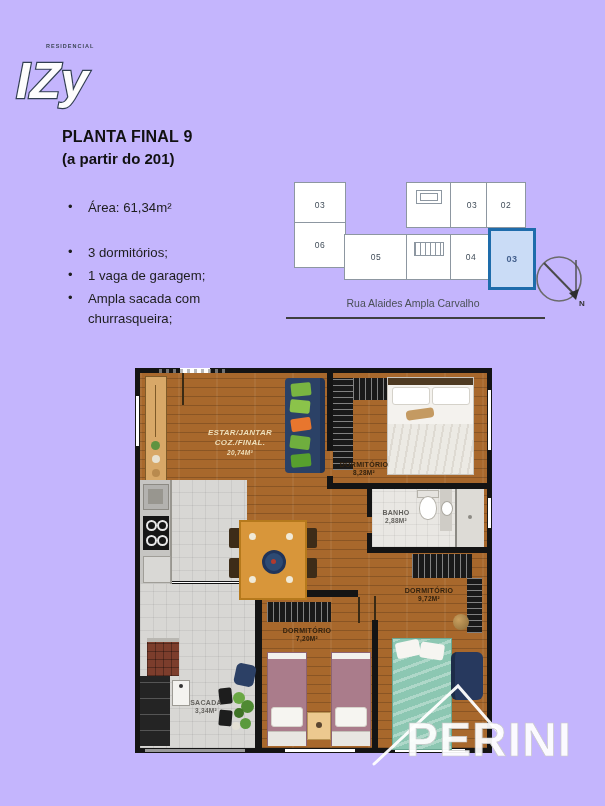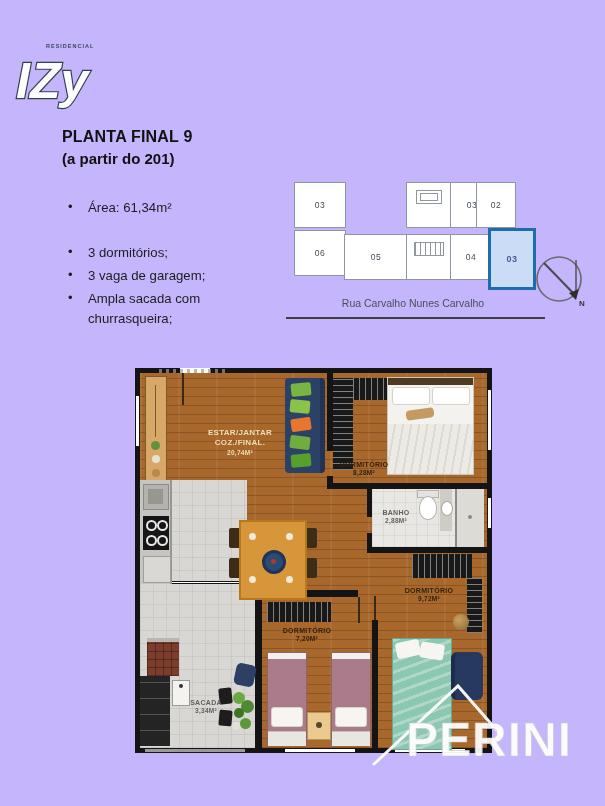--- a/index.html
+++ b/index.html
@@ -50,44 +50,44 @@
       <text x="2" y="64" font-size="50" font-weight="bold" font-style="italic" fill="#fdfdfd" stroke="#323f52" stroke-width="2.4" paint-order="stroke">IZy</text>
     </svg>
   </div>
 
   <div class="title">PLANTA FINAL 9</div>
   <div class="subtitle">(a partir do 201)</div>
 
   <ul class="features">
     <li class="sp"><span>Área: 61,34m²</span></li>
     <li><span>3 dormitórios;</span></li>
-    <li><span>3 vaga de garagem;</span></li>
+    <li><span>1 vaga de garagem;</span></li>
     <li><span>Ampla sacada com churrasqueira;</span></li>
   </ul>
 
   <div class="keyplan">
     <div class="kcell" style="left:2px;top:6px;width:50px;height:44px;">03</div>
     <div class="kcell" style="left:114px;top:6px;width:44px;height:44px;"></div>
     <div class="kcell" style="left:158px;top:6px;width:42px;height:44px;">03</div>
-    <div class="kcell" style="left:184px;top:6px;width:38px;height:44px;">02</div>
-
-    <div class="kcell" style="left:2px;top:54px;width:50px;height:44px;">06</div>
+    <div class="kcell" style="left:194px;top:6px;width:38px;height:44px;">02</div>
+
+    <div class="kcell" style="left:2px;top:46px;width:50px;height:44px;">06</div>
     <div class="kcell" style="left:52px;top:58px;width:62px;height:44px;">05</div>
     <div class="kcell" style="left:114px;top:58px;width:44px;height:44px;"></div>
     <div class="kcell" style="left:158px;top:58px;width:40px;height:44px;">04</div>
     <div class="kcell khl" style="left:196px;top:52px;width:42px;height:56px;font-weight:bold;">03</div>
 
     <div class="abs" style="left:124px;top:14px;width:24px;height:12px;border:1px solid #8d97a1;background:#fff;">
       <div class="abs" style="left:3px;top:2px;width:16px;height:6px;border:1px solid #8d97a1;"></div>
     </div>
 
     <div class="abs" style="left:122px;top:66px;width:28px;height:12px;border:1px solid #8d97a1;background:repeating-linear-gradient(90deg,#8d97a1 0 1px,#fff 1px 5px);"></div>
   </div>
 
-  <div class="street">Rua Carvalho Nunes Carvalho</div>
+  <div class="street">Rua Alaides Ampla Carvalho</div>
   <div class="streetline"></div>
 
   <div class="compass">
     <svg width="60" height="60" viewBox="0 0 60 60">
       <circle cx="27" cy="27" r="22" fill="none" stroke="#6b6b6b" stroke-width="1.6"></circle>
       <line x1="12" y1="11" x2="44" y2="44" stroke="#4a4a4a" stroke-width="2"></line>
       <line x1="44" y1="8" x2="44" y2="44" stroke="#4a4a4a" stroke-width="1.4"></line>
       <polygon points="44,48 37,41 47,37" fill="#2e2e2e"></polygon>
       <text x="47" y="54" font-size="8" fill="#333" font-weight="bold">N</text>
     </svg>
@@ -134,21 +134,21 @@
     <div class="abs" style="left:10px;top:381px;width:100px;height:3px;background:#9a9a9a;"></div>
 
     <div class="abs" style="left:150px;top:10px;width:35px;height:95px;background:#2b4166;border-radius:4px;border-right:5px solid #223455;">
       <div class="abs" style="left:6px;top:5px;width:20px;height:13px;background:#79b541;border-radius:2px;transform:rotate(-6deg);"></div>
       <div class="abs" style="left:5px;top:22px;width:20px;height:13px;background:#8bc34a;border-radius:2px;transform:rotate(5deg);"></div>
       <div class="abs" style="left:6px;top:40px;width:20px;height:13px;background:#e8762e;border-radius:2px;transform:rotate(-8deg);"></div>
       <div class="abs" style="left:5px;top:58px;width:20px;height:13px;background:#6fae3e;border-radius:2px;transform:rotate(7deg);"></div>
       <div class="abs" style="left:6px;top:76px;width:20px;height:13px;background:#57a02e;border-radius:2px;transform:rotate(-5deg);"></div>
     </div>
 
-    <div class="rlabel lab-cream" style="left:40px;top:60px;width:130px;">
+    <div class="rlabel lab-cream" style="left:40px;top:60px;width:130px;font-style:italic;">
       <span>ESTAR/JANTAR</span><br>
       <span>COZ./FINAL.</span>
       <span class="area">20,74M²</span>
     </div>
 
     <div class="abs hatch-v" style="left:198px;top:10px;width:20px;height:92px;"></div>
     <div class="abs hatch-h" style="left:218px;top:10px;width:34px;height:22px;"></div>
     <div class="abs" style="left:252px;top:9px;width:85px;height:96px;background:#f4f2ee;border:1px solid #c8c4bc;">
       <div class="abs" style="left:0;top:0;width:85px;height:7px;background:#4e3a22;"></div>
       <div class="abs" style="left:4px;top:9px;width:36px;height:16px;background:#fff;border:1px solid #d5d2ca;border-radius:3px;"></div>

